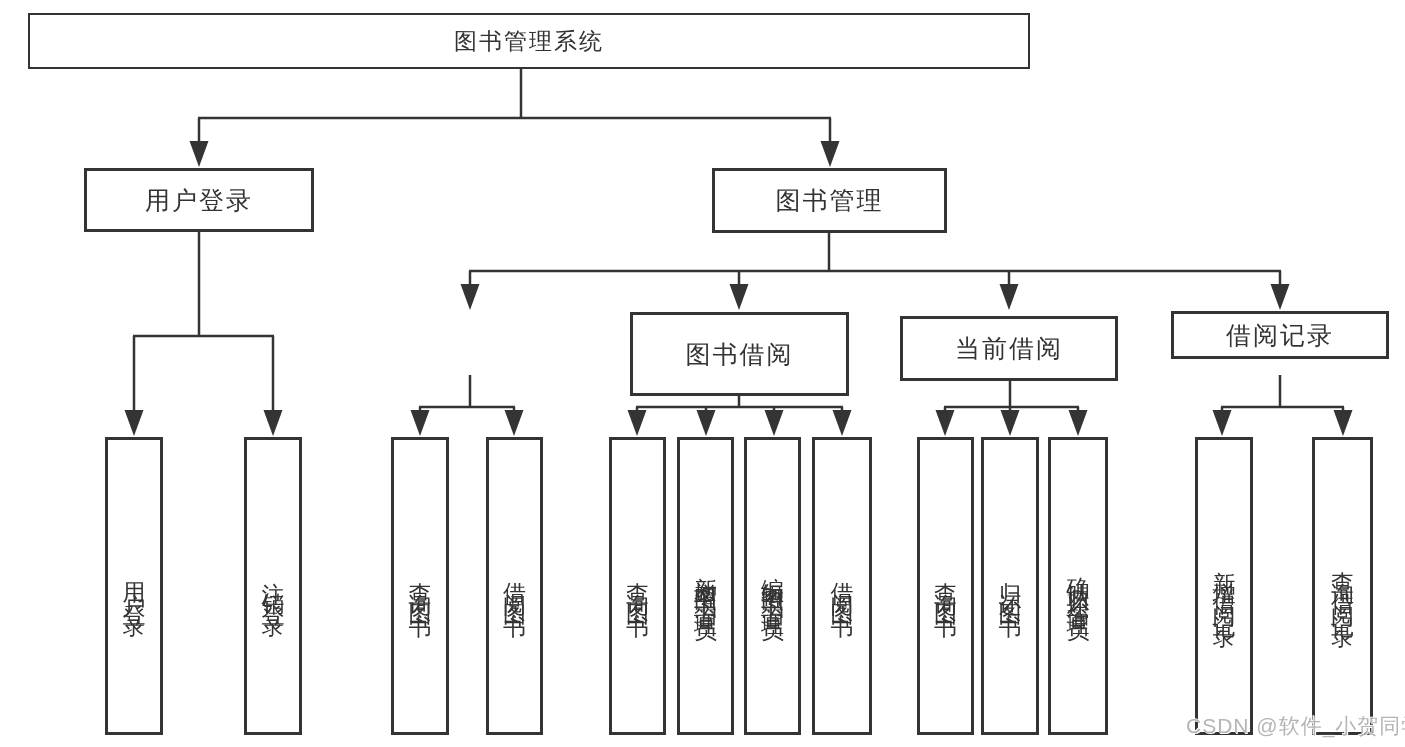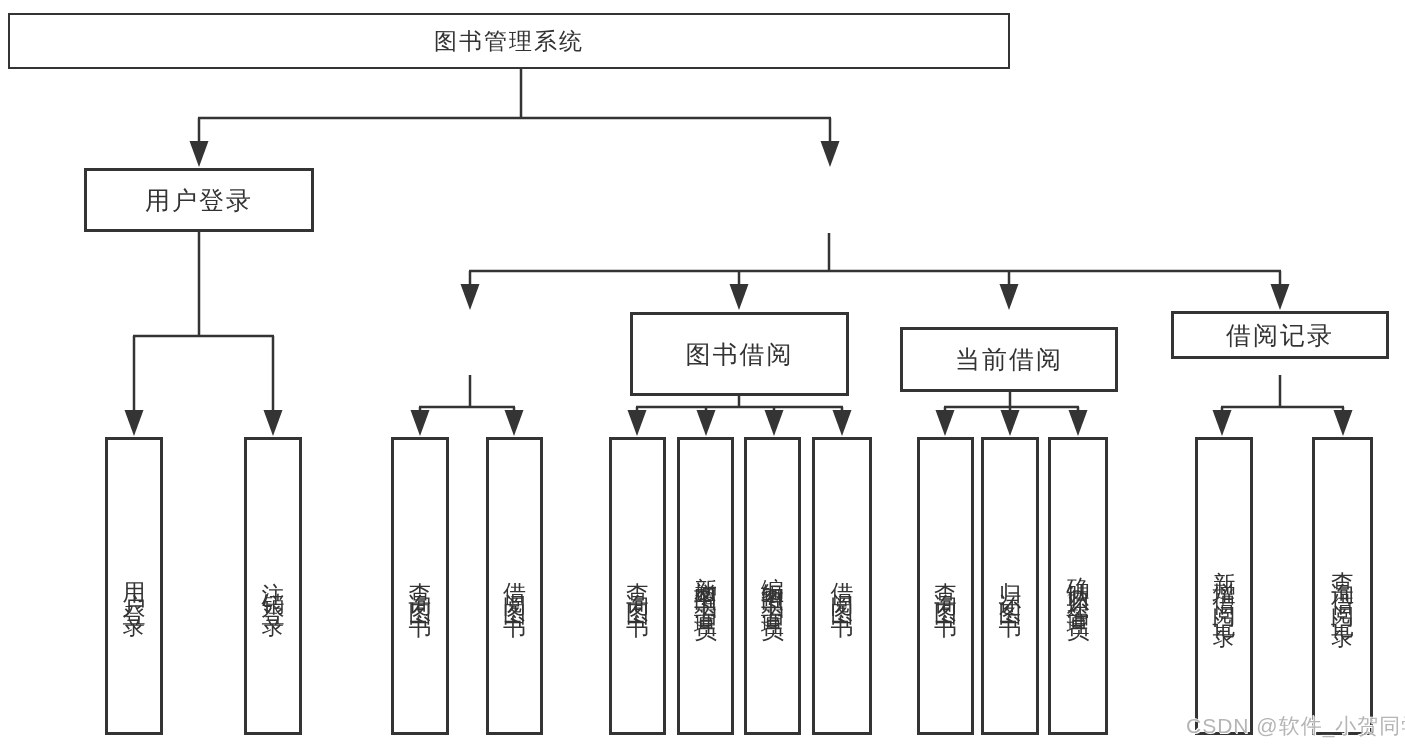--- a/index.html
+++ b/index.html
@@ -64,26 +64,27 @@
     <path d="M1010 376 V407 M944 407 H1079 M945 407 V414 M1010 407 V414 M1078 407 V414"></path>
     <polygon fill="#343434" stroke="none" points="935.5,410 954.5,410 945,436"></polygon>
     <polygon fill="#343434" stroke="none" points="1000.5,410 1019.5,410 1010,436"></polygon>
     <polygon fill="#343434" stroke="none" points="1068.5,410 1087.5,410 1078,436"></polygon>
 
     <path d="M1280 375 V407 M1221 407 H1344 M1222 407 V414 M1343 407 V414"></path>
     <polygon fill="#343434" stroke="none" points="1212.5,410 1231.5,410 1222,436"></polygon>
     <polygon fill="#343434" stroke="none" points="1333.5,410 1352.5,410 1343,436"></polygon>
   </svg>
 
-  <div class="box root" style="left:8px;top:13px;width:1002px;height:56px;">图书管理系统</div>
+  <div class="box root" style="left:28px;top:13px;width:1002px;height:56px;">图书管理系统</div>
 
   <div class="box" style="left:84px;top:168px;width:230px;height:64px;">用户登录</div>
+  <div class="box" style="left:712px;top:168px;width:235px;height:65px;">图书管理</div>
 
   <div class="box" style="left:630px;top:312px;width:219px;height:84px;">图书借阅</div>
-  <div class="box" style="left:900px;top:327px;width:218px;height:65px;">当前借阅</div>
+  <div class="box" style="left:900px;top:316px;width:218px;height:65px;">当前借阅</div>
   <div class="box" style="left:1171px;top:311px;width:218px;height:48px;">借阅记录</div>
 
   <div class="leaf" style="left:105px;">
     <span>用户登录</span>
   </div>
   <div class="leaf" style="left:244px;">
     <span>注销登录</span>
   </div>
 
   <div class="leaf" style="left:391px;">

